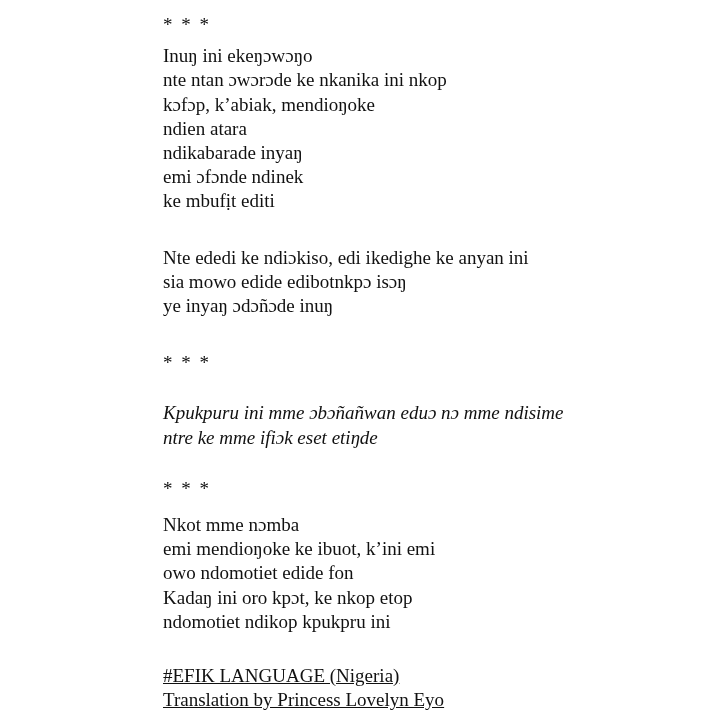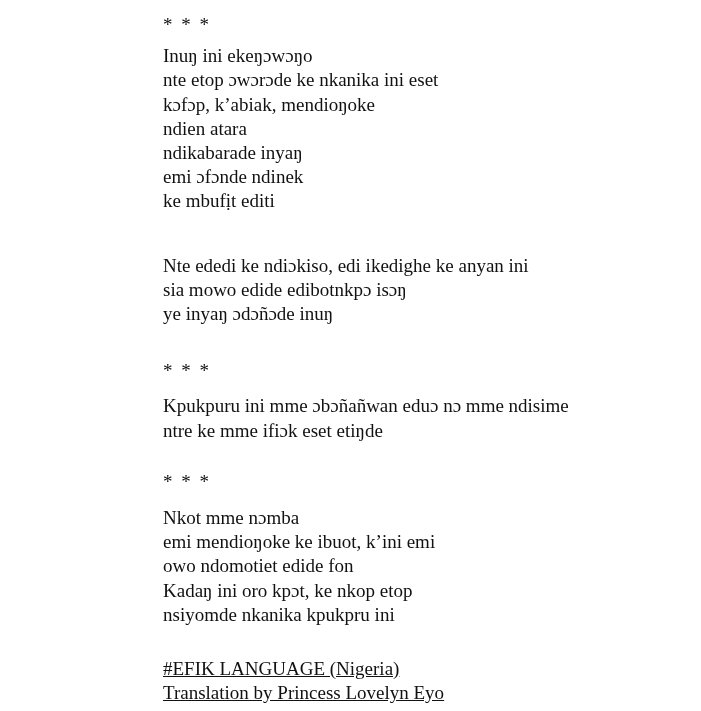--- a/index.html
+++ b/index.html
@@ -23,37 +23,37 @@
   }
   .line, .sep {
     margin: 0;
     line-height: 24.2px;
     white-space: pre;
   }
   .sep {
     letter-spacing: 2px;
   }
   .stanza-1   { margin-top: 7px; }
-  .stanza-1b  { margin-top: 40px; }
+  .stanza-1b  { margin-top: 32px; }
   .sep-2      { margin-top: 33px; }
-  .stanza-2   { margin-top: 11px; }
+  .stanza-2   { margin-top: 26px; font-style: italic; }
   .sep-3      { margin-top: 27px; }
   .stanza-3   { margin-top: 12px; }
   .attribution{ margin-top: 30px; text-decoration: underline; }
 </style>
 </head>
 <body>
 
 <main class="page">
 
   <div class="sep sep-1">* * *</div>
 
   <section class="stanza stanza-1">
     <p class="line">Inuŋ ini ekeŋɔwɔŋo</p>
-    <p class="line">nte etop ɔwɔrɔde ke nkanika ini eset</p>
+    <p class="line">nte ntan ɔwɔrɔde ke nkanika ini nkop</p>
     <p class="line">kɔfɔp, k’abiak, mendioŋoke</p>
     <p class="line">ndien atara</p>
     <p class="line">ndikabarade inyaŋ</p>
     <p class="line">emi ɔfɔnde ndinek</p>
     <p class="line">ke mbufịt editi</p>
   </section>
 
   <section class="stanza stanza-1b">
     <p class="line">Nte ededi ke ndiɔkiso, edi ikedighe ke anyan ini</p>
     <p class="line">sia mowo edide edibotnkpɔ isɔŋ</p>
@@ -67,21 +67,21 @@
     <p class="line">ntre ke mme ifiɔk eset etiŋde</p>
   </section>
 
   <div class="sep sep-3">* * *</div>
 
   <section class="stanza stanza-3">
     <p class="line">Nkot mme nɔmba</p>
     <p class="line">emi mendioŋoke ke ibuot, k’ini emi</p>
     <p class="line">owo ndomotiet edide fon</p>
     <p class="line">Kadaŋ ini oro kpɔt, ke nkop etop</p>
-    <p class="line">nsiyomde nkanika kpukpru ini</p>
+    <p class="line">ndomotiet ndikop kpukpru ini</p>
   </section>
 
   <footer class="stanza attribution">
     <p class="line">#EFIK LANGUAGE (Nigeria)</p>
     <p class="line">Translation by Princess Lovelyn Eyo</p>
   </footer>
 
 </main>
 
 </body></html>

